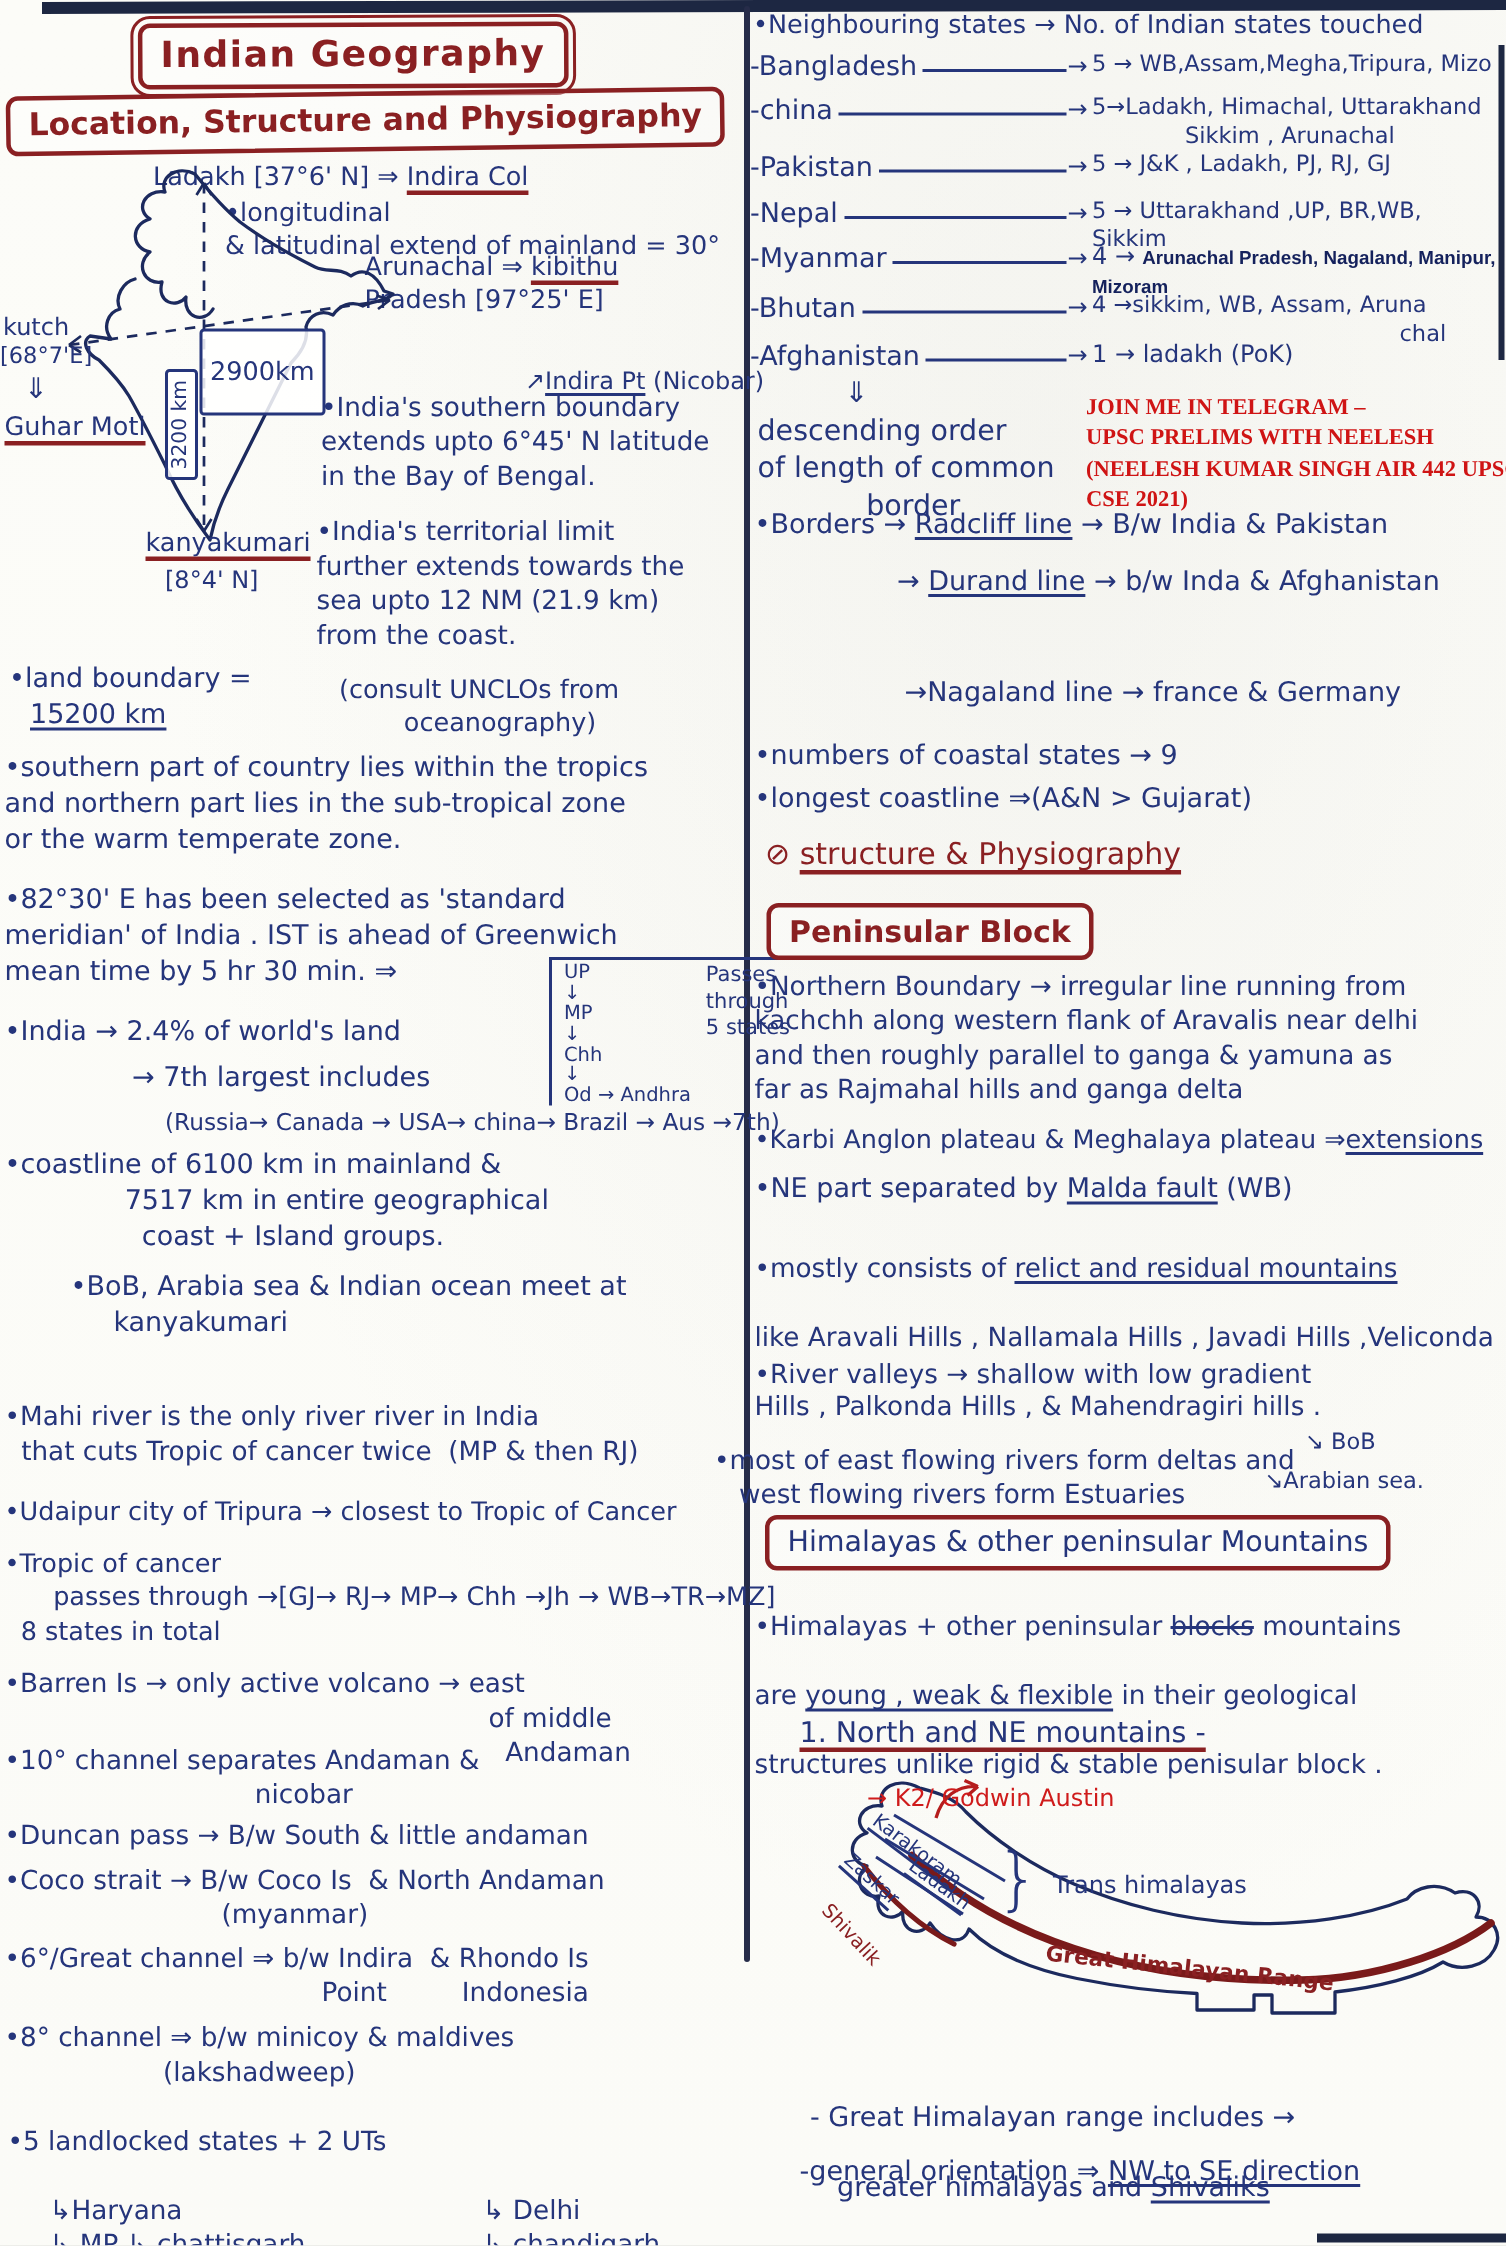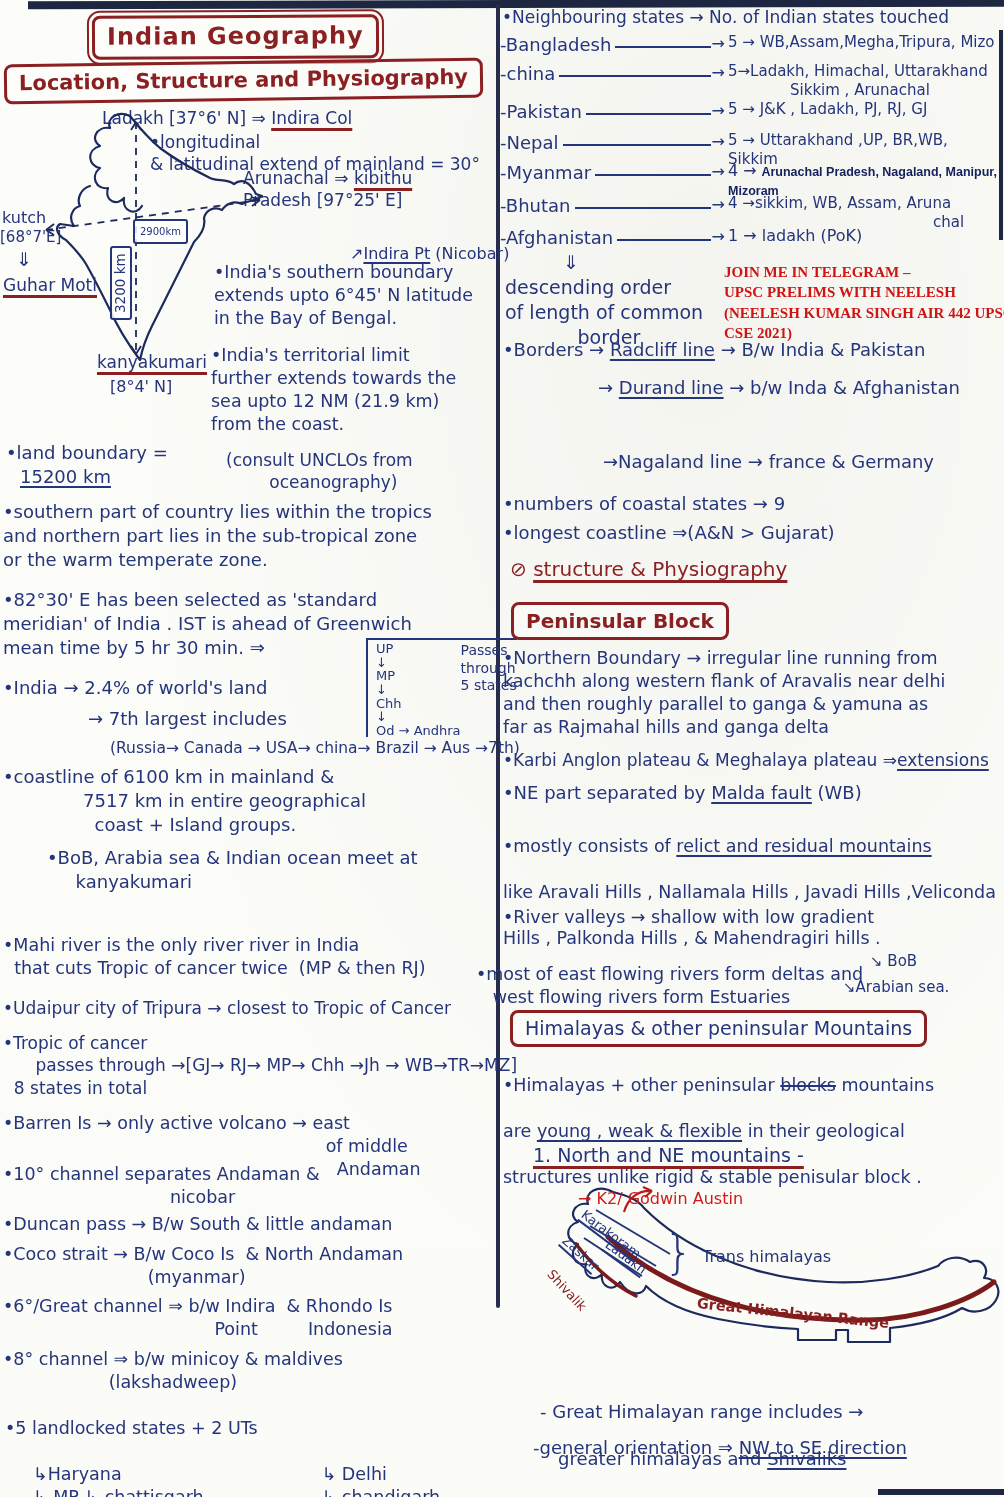--- a/index.html
+++ b/index.html
@@ -25,36 +25,36 @@
   #col-divider { position:absolute; left:496px; top:4px; width:4px; height:1304px; background:#262c49; border-radius:2px; }
   #bottom-edge { position:absolute; left:878px; top:1489px; width:126px; height:6px; background:#1d2742; }
 
   
   #title-box { left:92px; top:15px; font-size:24px; font-weight:bold; letter-spacing:1px; outline:2px solid #8a2022; outline-offset:3px; transform:rotate(-.3deg); }
   #subtitle-box { left:4px; top:61px; font-size:21px; font-weight:bold; transform:rotate(-.8deg); }
   #ladakh-line { left:102px; top:107px; }
   #extent { left:150px; top:131px; }
   #arunachal { left:243px; top:167px; }
   #india-map { position:absolute; left:34px; top:108px; }
-  #lbl-2900 { left:133px; top:219px; font-size:10px; border:2px solid #25357b; border-radius:3px; padding:4px 5px; background:rgba(255,255,255,.85); white-space:pre; }
+  #lbl-2900 { left:133px; top:219px; font-size:17px; border:2px solid #25357b; border-radius:3px; padding:16px 5px; background:rgba(255,255,255,.85); white-space:pre; }
   #lbl-3200 { left:110px; top:320px; font-size:13.5px; border:2px solid #25357b; border-radius:3px; padding:0 5px; background:rgba(255,255,255,.85); transform:rotate(-90deg); transform-origin:0 0; white-space:pre; }
   #lbl-kutch { left:2px; top:207px; font-size:16px; }
   #lbl-kutch-coord { left:0px; top:228px; font-size:15px; }
   #lbl-downarrow { left:16px; top:247px; font-size:19px; }
   #lbl-guhar { left:3px; top:274px; }
   #lbl-kanyakumari { left:97px; top:351px; }
   #lbl-kk-coord { left:110px; top:376px; font-size:16px; }
   #indira-pt { left:350px; top:243px; font-size:16px; }
   #southern { left:214px; top:261px; font-size:17.5px; }
   #territorial { left:211px; top:344px; font-size:17.5px; }
   #unclos { left:226px; top:449px; }
   #land-boundary { left:6px; top:441px; font-size:18px; }
   #tropics { left:3px; top:500px; font-size:18px; }
   #meridian { left:3px; top:588px; font-size:18px; }
-  #passes { left:366px; top:638px; display:flex; border-left:2px solid #25357b; border-top:2px solid #25357b; padding:2px 0 0 8px; }
+  #passes { left:366px; top:638px; display:flex; gap:10px; border-left:2px solid #25357b; border-top:2px solid #25357b; padding:2px 0 0 8px; }
   #passes .seq { font-size:13px; line-height:1.05; }
   #passes .note { font-size:14px; line-height:1.25; }
   #india-share { left:3px; top:676px; font-size:18px; }
   #india-rank { left:88px; top:707px; font-size:18px; }
   #rank-chain { left:110px; top:738px; font-size:15.5px; }
   #coastline { left:3px; top:765px; font-size:18px; }
   #bob { left:3px; top:846px; font-size:18px;margin-left:44px; }
   #census { left:3px; top:903px; }
   #mahi { left:3px; top:934px; font-size:17.5px; }
   #udaipur { left:3px; top:997px; }

